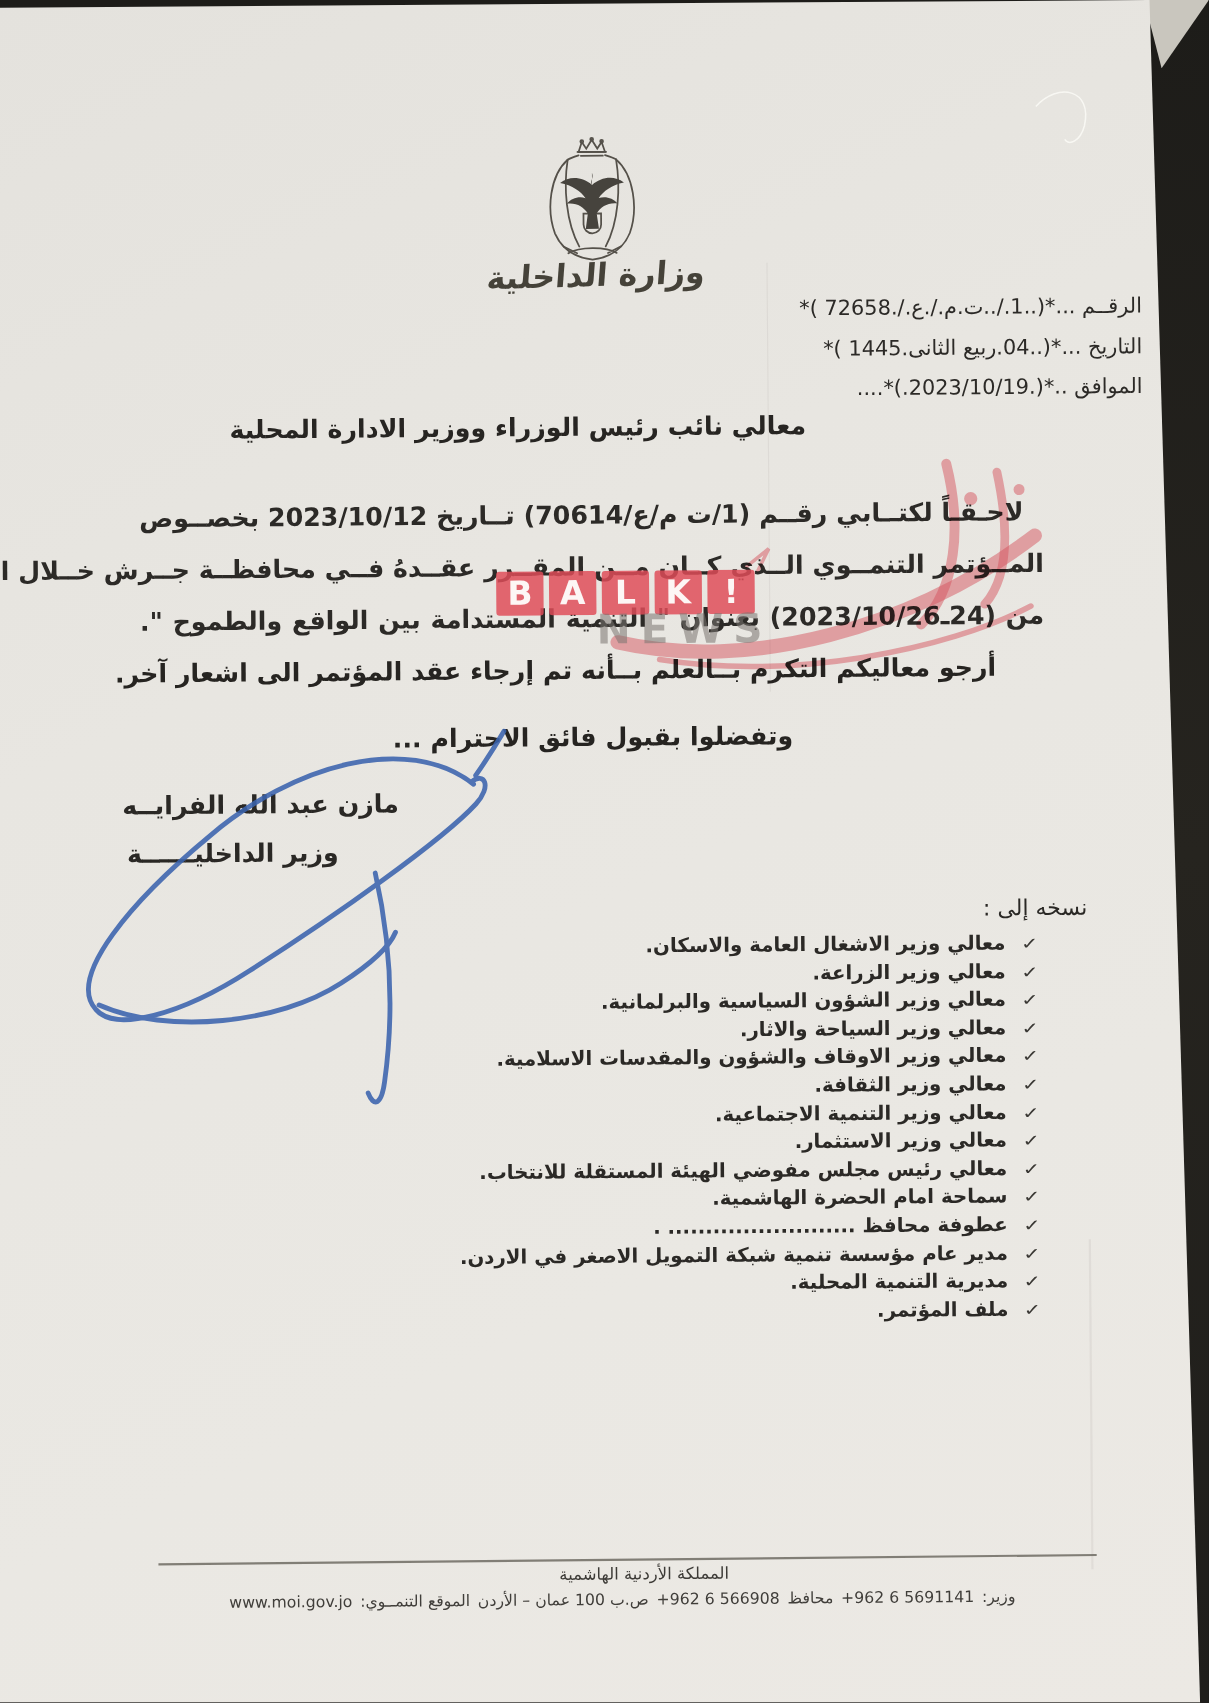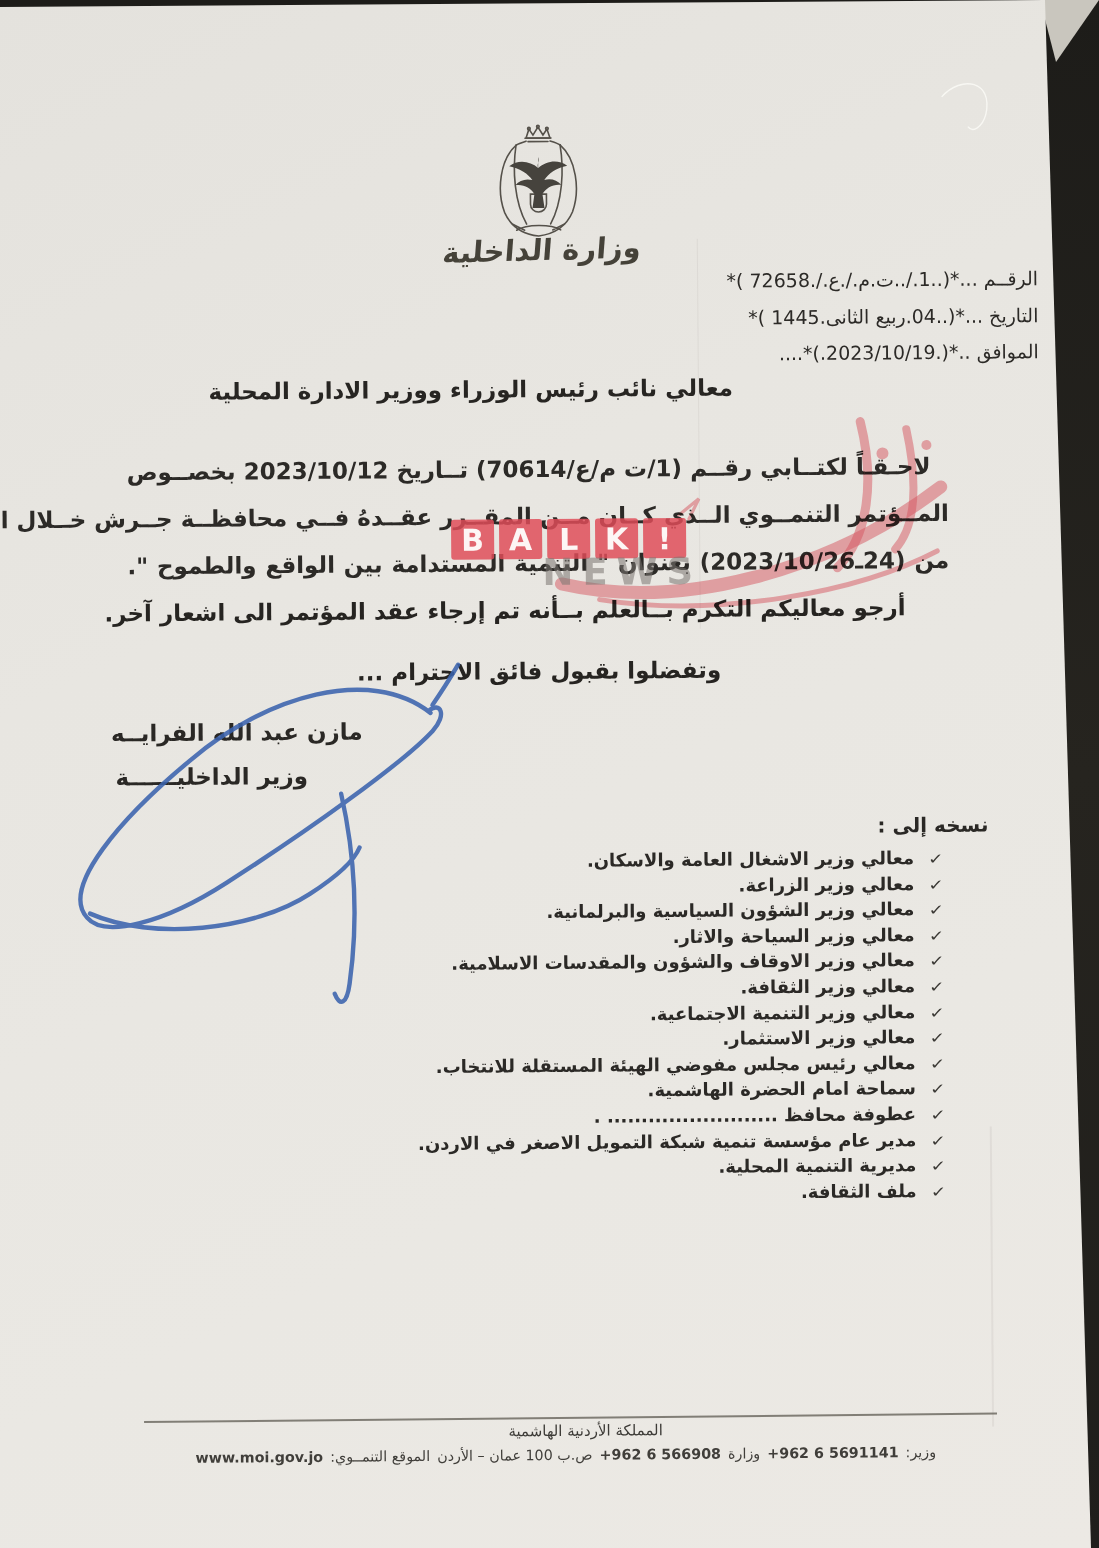--- a/index.html
+++ b/index.html
@@ -32,33 +32,33 @@
   .body-line{line-height:47px;height:47px;text-align:justify;text-align-last:justify;
       white-space:nowrap;direction:rtl;}
   .body-line.indent{padding-right:18px;}
   .par2{right:193px;top:597px;font-size:23px;font-weight:bold;color:#262421;}
   .closing{right:378px;top:658px;font-size:23px;font-weight:bold;color:#262421;}
 
   .sig-name{right:737px;top:717px;font-size:23px;font-weight:bold;color:#2a2825;}
   .sig-title{right:792px;top:761px;font-size:23px;font-weight:bold;color:#2a2825;}
   .sig-svg{left:40px;top:652px;width:430px;height:370px;}
 
-  .copies-head{right:112px;top:816px;font-size:20px;font-weight:bold;color:#2a2825;}
+  .copies-head{right:112px;top:816px;font-size:20px;font-weight:normal;color:#2a2825;}
   .copy-list{right:158px;top:850px;direction:rtl;}
   .copy-row{display:flex;flex-direction:row;align-items:baseline;height:25.6px;
       direction:rtl;gap:16px;}
   .check{font-size:15px;color:#3a3834;transform:scaleX(1.25);}
   .copy-txt{font-size:18px;font-weight:bold;color:#2b2926;white-space:nowrap;}
 
   .divider{left:138px;top:1417px;width:853px;height:2px;background:#6e6b63;
       opacity:.85;transform:rotate(-0.12deg);}
   .kingdom{left:120px;right:60px;top:1422px;text-align:center;font-size:15px;color:#3d3b37;}
   .contact{left:50px;right:30px;top:1447px;display:flex;direction:rtl;
       justify-content:center;gap:7px;font-size:14.3px;color:#403e3a;white-space:nowrap;}
-  .contact .num{direction:ltr;unicode-bidi:isolate;font-weight:bold;}
+  .contact .num{direction:ltr;unicode-bidi:isolate;}
 
   .wm-swash{left:540px;top:398px;width:430px;height:235px;mix-blend-mode:multiply;}
   .wm-tiles{left:452px;top:519px;display:flex;gap:5px;}
   .wm-tile{width:43px;height:40px;background:rgba(223,76,88,.84);border-radius:3px;
       color:#fdf6f5;font-size:30px;font-weight:bold;display:flex;align-items:center;
       justify-content:center;}
   .wm-news{left:543px;top:551px;font-size:37px;font-weight:bold;
       color:rgba(122,117,113,.55);letter-spacing:9px;}
   .scratch{left:928px;top:66px;width:96px;height:90px;}
 </style>
@@ -173,30 +173,30 @@
       <div class="copy-row">
           <span class="check">✓</span>
           <span class="copy-txt arabic">مدير عام مؤسسة تنمية شبكة التمويل الاصغر في الاردن.</span>
         </div>
       <div class="copy-row">
           <span class="check">✓</span>
           <span class="copy-txt arabic">مديرية التنمية المحلية.</span>
         </div>
       <div class="copy-row">
           <span class="check">✓</span>
-          <span class="copy-txt arabic">ملف الثقافة.</span>
+          <span class="copy-txt arabic">ملف المؤتمر.</span>
         </div>
     </div>
 
     <div class="abs divider"></div>
     <div class="abs kingdom arabic">المملكة الأردنية الهاشمية</div>
     <div class="abs contact">
       <span>وزير:</span>
       <span class="num">+962 6 5691141</span>
-      <span>وزارة</span>
+      <span>محافظ</span>
       <span class="num">+962 6 566908</span>
       <span>ص.ب 100 عمان – الأردن</span>
       <span>الموقع التنمــوي:</span>
       <span class="num">www.moi.gov.jo</span>
     </div>
 
     <svg class="abs wm-swash" viewBox="0 0 430 235">
       <g fill="none" stroke="rgba(214,85,95,.5)" stroke-linecap="round">
         <path d="M22 186 C140 214 290 176 402 92" stroke-width="13"></path>
         <path d="M60 202 C180 222 320 196 398 156" stroke-width="5"></path>

